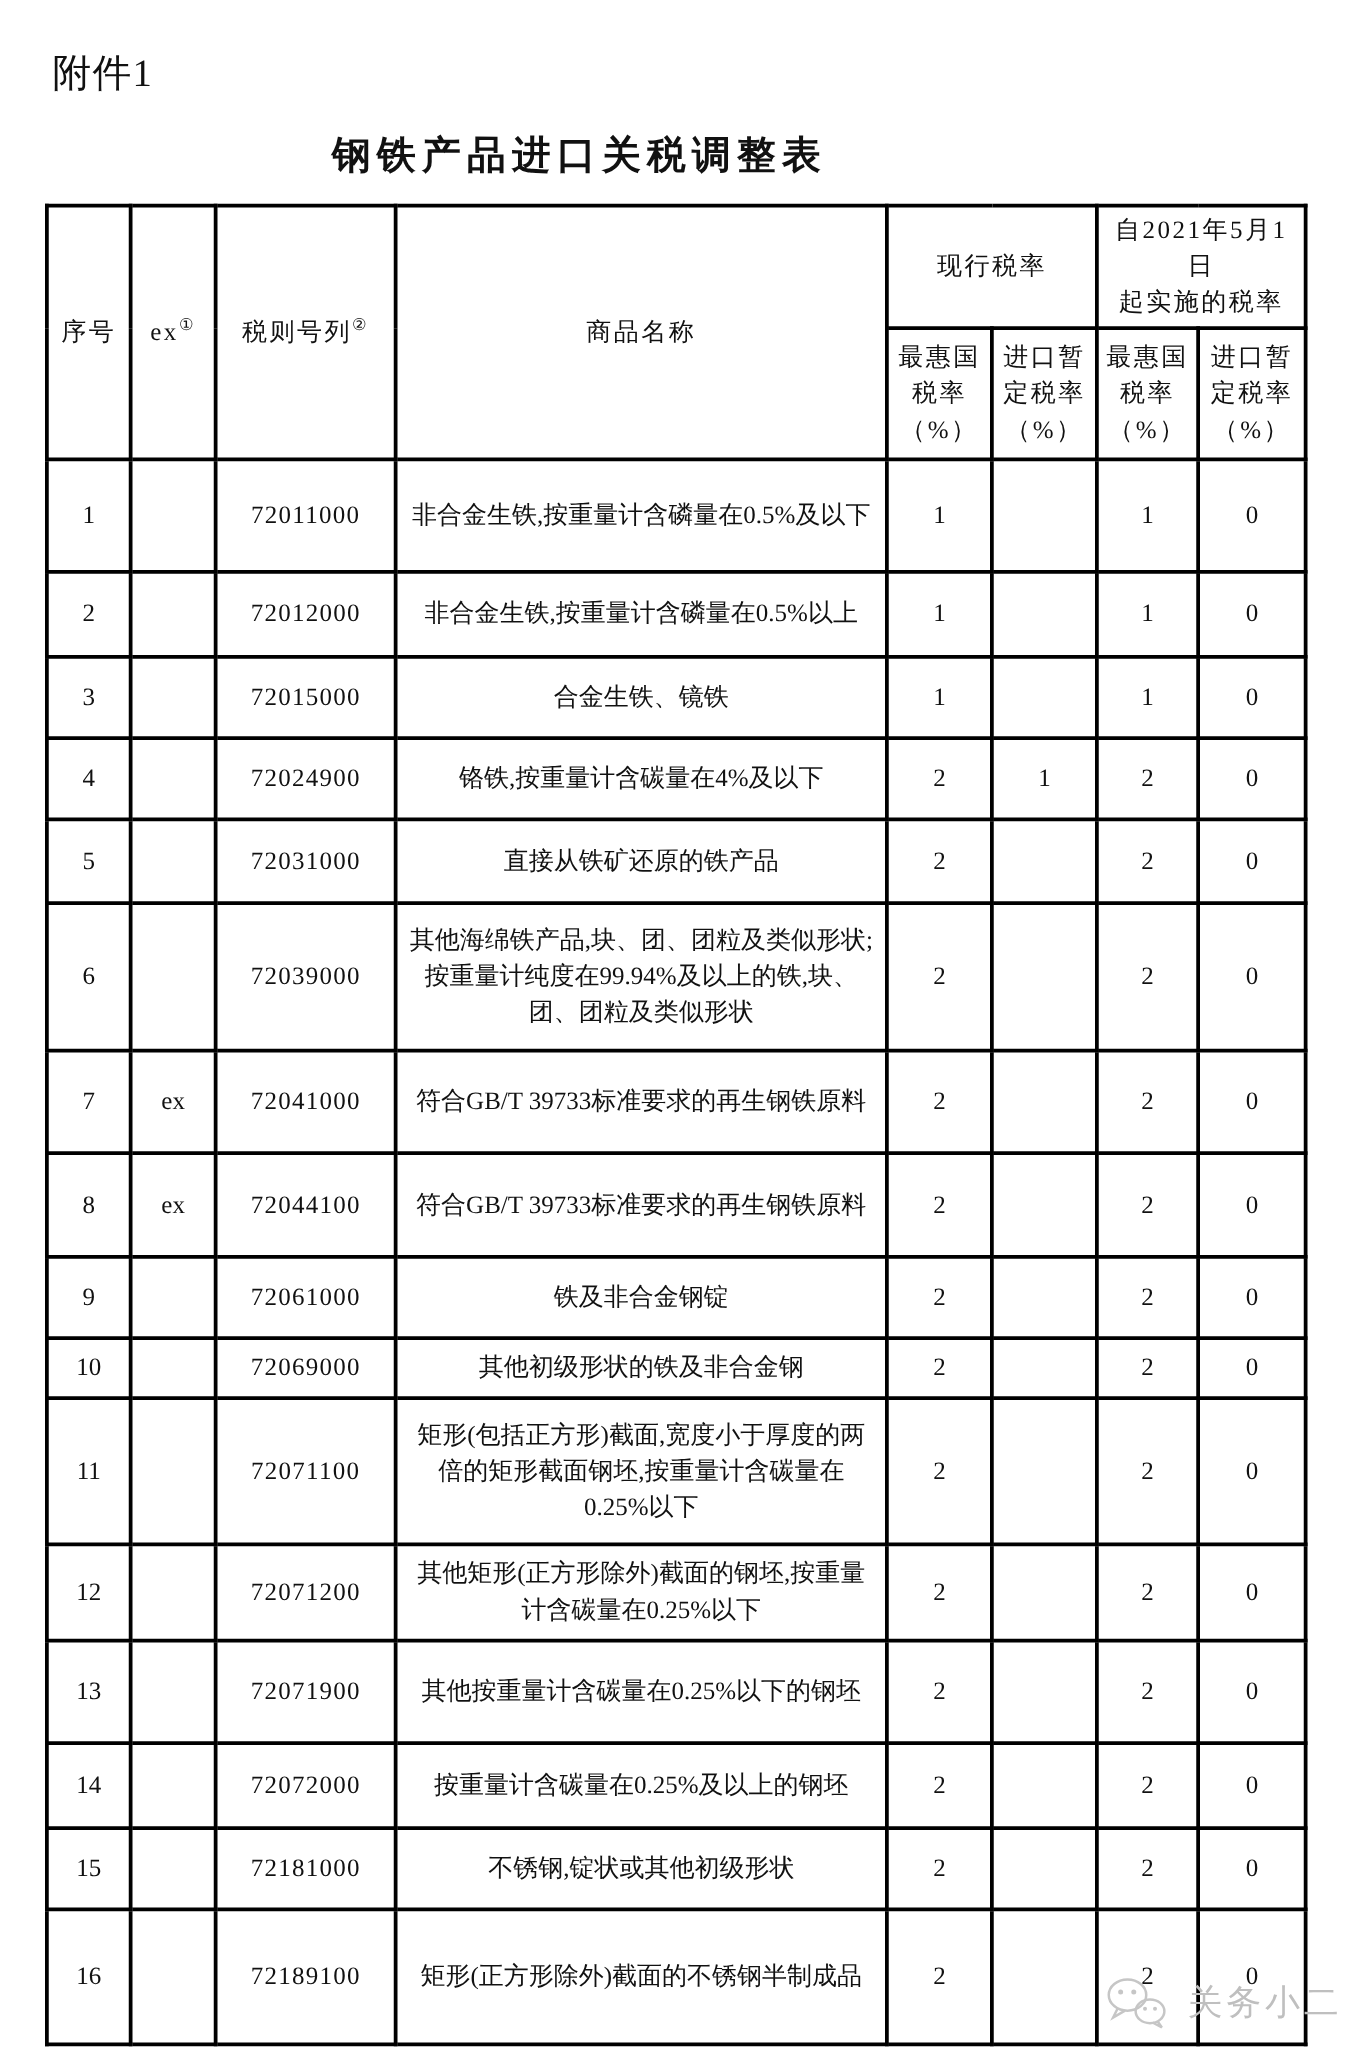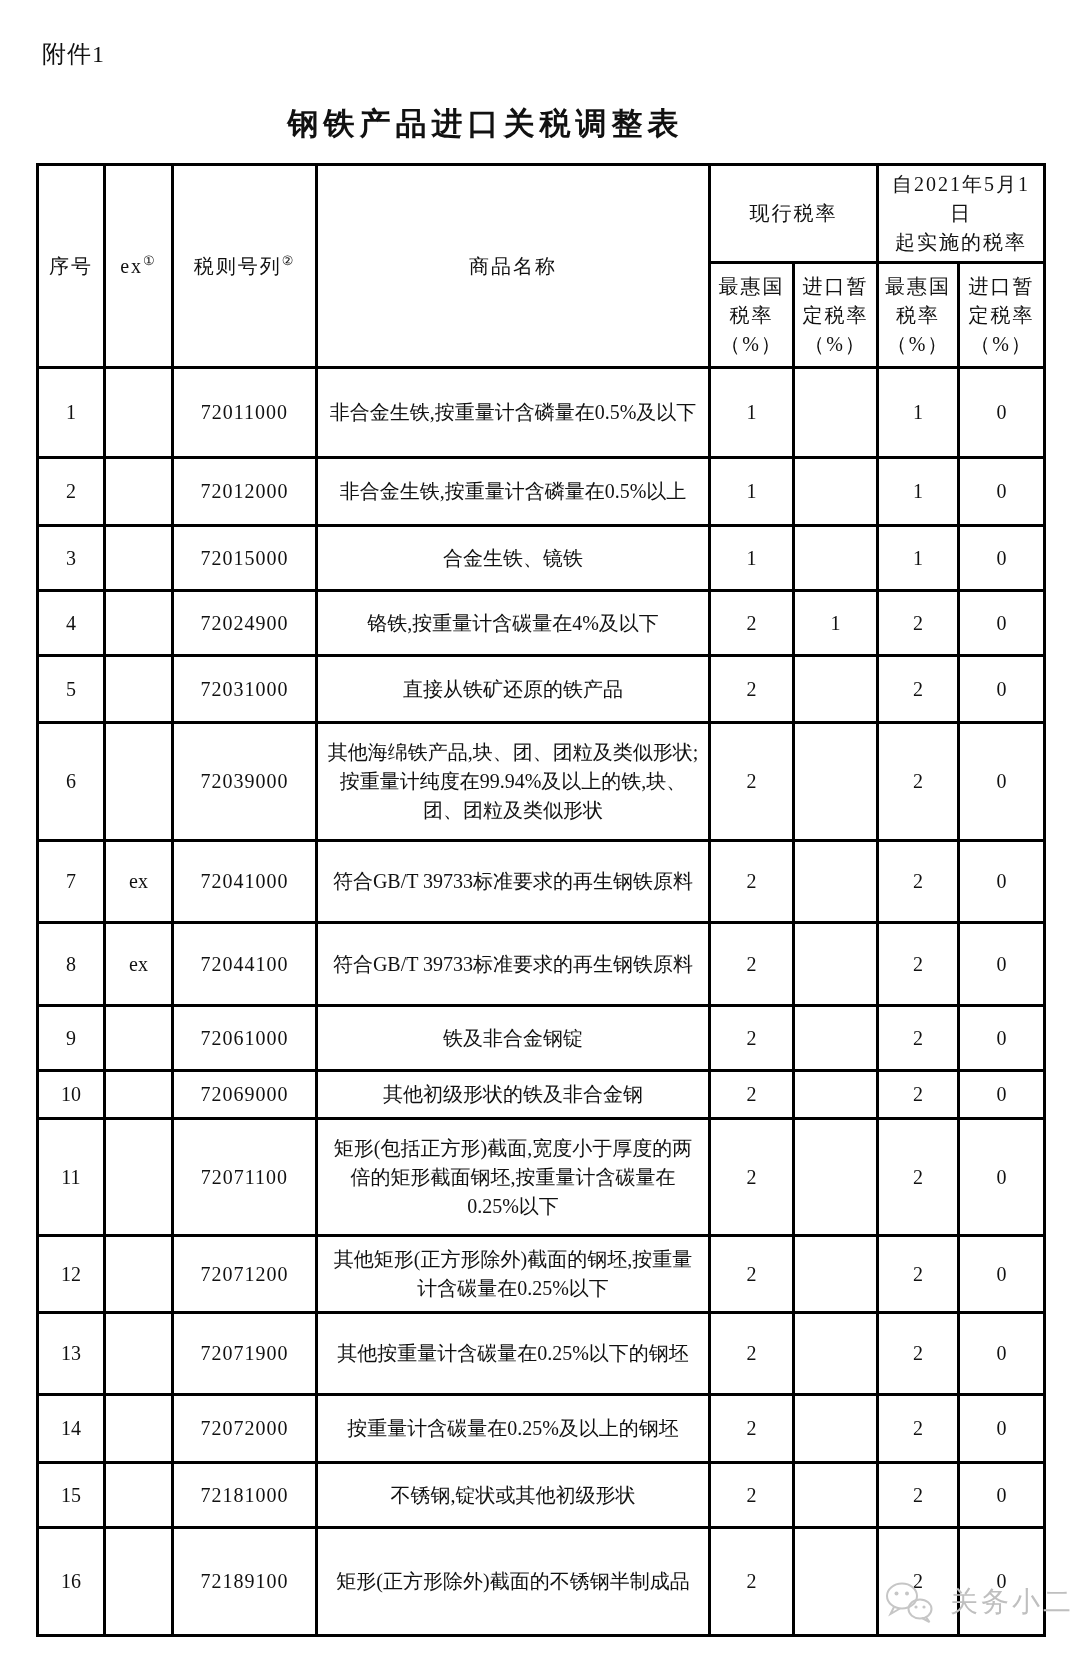--- a/index.html
+++ b/index.html
@@ -12,33 +12,32 @@
     height: 1657px;
     position: relative;
     overflow: hidden;
     font-family: "Liberation Serif", serif;
     color: #111111;
   }
   .attachment-label {
     position: absolute;
     left: 42px;
     top: 38px;
-    font-size: 24px;
+    font-size: 31px;
     letter-spacing: 1px;
   }
   .page-title {
     position: absolute;
     left: 0;
     top: 103px;
     width: 927px;
     text-align: center;
     font-size: 31px;
     font-weight: 700;
     letter-spacing: 5px;
-    margin-left: 22px;
   }
   .table-wrap {
     position: absolute;
     left: 36px;
     top: 163px;
   }
   table {
     border-collapse: collapse;
     table-layout: fixed;
     width: 1007px;

